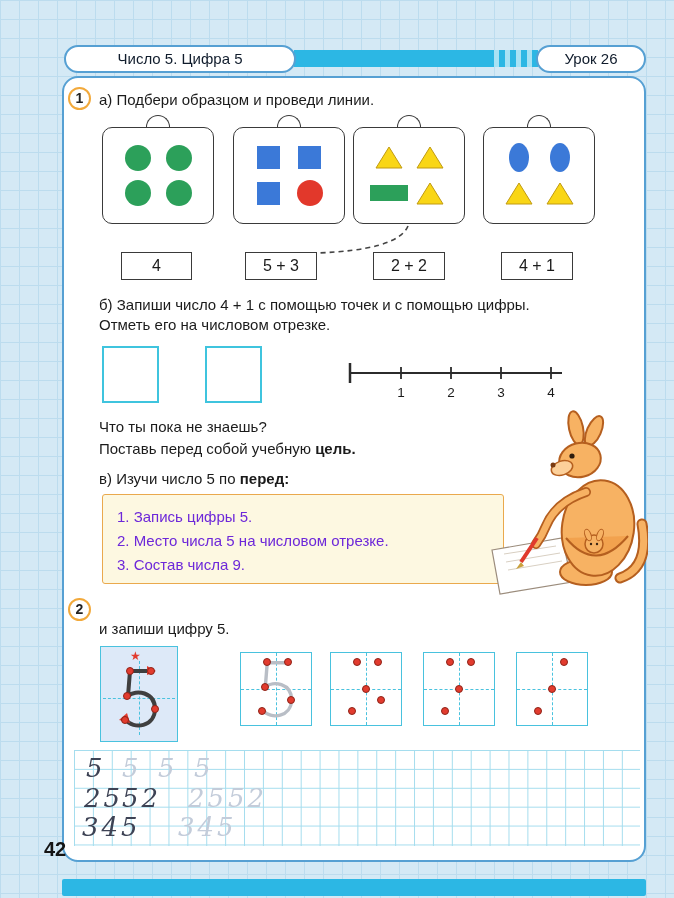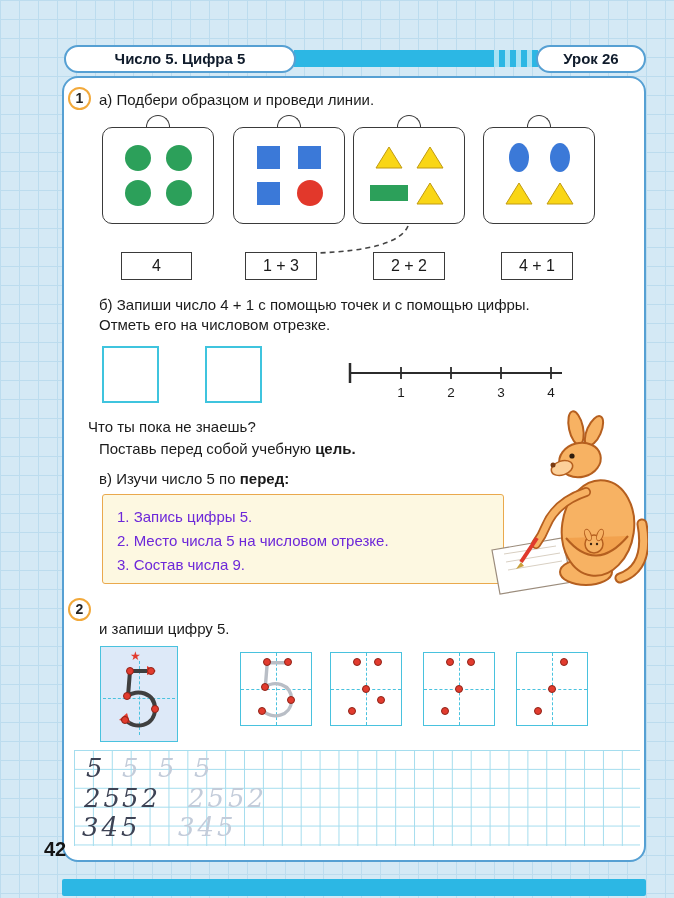--- a/index.html
+++ b/index.html
@@ -11,21 +11,21 @@
     background-size:19px 19px;}
   .abs{position:absolute}
   .txt{position:absolute;font-size:15px;color:#1b1b1b;z-index:3;white-space:nowrap}
   .bold{font-weight:bold}
   
   .content-frame{position:absolute;left:62px;top:76px;width:584px;height:786px;
     background:#fff;border:2px solid #56a0d3;border-radius:16px;z-index:1}
   .bottom-bar{position:absolute;left:62px;top:879px;width:584px;height:17px;background:#2cb7e4;z-index:2;border-radius:2px}
   
   .pill{position:absolute;top:45px;height:28px;background:#fff;border:2px solid #56a0d3;border-radius:15px;
-    text-align:center;line-height:24px;font-weight:bold;font-size:15px;color:#101c2c;z-index:5}
+    text-align:center;line-height:24px;font-weight:normal;font-size:15px;color:#101c2c;z-index:5}
   .header-bar{position:absolute;left:294px;top:50px;width:244px;height:17px;background:#2cb7e4;z-index:4}
   .bar-stripe{position:absolute;top:0;width:5px;height:17px;background:#a8e2f4}
   
   .task-circle{position:absolute;width:23px;height:23px;border:2px solid #f2a93b;border-radius:50%;
     text-align:center;line-height:19px;font-weight:bold;font-size:14px;color:#222;background:#fff;z-index:4}
   
   .card{position:absolute;top:127px;width:112px;height:97px;background:#fff;border:1.6px solid #3a3a3a;border-radius:10px;z-index:3}
   .hook{position:absolute;left:50%;top:-13px;transform:translateX(-50%);width:24px;height:13px;
     border:1.7px solid #3a3a3a;border-bottom:none;border-radius:12px 12px 0 0;background:transparent}
   .card-shapes{display:grid;grid-template-columns:1fr 1fr;grid-template-rows:1fr 1fr;place-items:center;
@@ -140,21 +140,21 @@
           <polygon points="15,2 28,23 2,23" fill="#f9d616" stroke="#c09a12" stroke-width="1"></polygon>
         </svg>
       </div>
   </div>
 
   <svg class="connector" width="674" height="300">
     <path d="M408,226 C401,243 368,251 318,253" fill="none" stroke="#444" stroke-width="1.6" stroke-dasharray="5,4"></path>
   </svg>
 
   <div class="ansbox" style="left:121px;width:71px">4</div>
-  <div class="ansbox" style="left:245px;width:72px">1 + 3</div>
+  <div class="ansbox" style="left:245px;width:72px">5 + 3</div>
   <div class="ansbox" style="left:373px;width:72px">2 + 2</div>
   <div class="ansbox" style="left:501px;width:72px">4 + 1</div>
 
   <div class="txt" style="left:99px;top:296px">б) Запиши число 4 + 1 с помощью точек и с помощью цифры.</div>
   <div class="txt" style="left:99px;top:316px">Отметь его на числовом отрезке.</div>
 
   <div class="dotsq" style="left:102px"></div>
   <div class="dotsq" style="left:205px"></div>
 
   <svg class="numline abs" style="left:344px;top:356px;z-index:3" width="224" height="46">
@@ -163,21 +163,21 @@
     <line x1="57" y1="11" x2="57" y2="23" stroke="#2b2b2b" stroke-width="1.8"></line>
     <line x1="107" y1="11" x2="107" y2="23" stroke="#2b2b2b" stroke-width="1.8"></line>
     <line x1="157" y1="11" x2="157" y2="23" stroke="#2b2b2b" stroke-width="1.8"></line>
     <line x1="207" y1="11" x2="207" y2="23" stroke="#2b2b2b" stroke-width="1.8"></line>
     <text x="57" y="41" text-anchor="middle">1</text>
     <text x="107" y="41" text-anchor="middle">2</text>
     <text x="157" y="41" text-anchor="middle">3</text>
     <text x="207" y="41" text-anchor="middle">4</text>
   </svg>
 
-  <div class="txt" style="left:88px;top:418px">Что ты пока не знаешь?</div>
+  <div class="txt" style="left:99px;top:418px">Что ты пока не знаешь?</div>
   <div class="txt" style="left:99px;top:440px">
     <span>Поставь перед собой учебную </span><span class="bold">цель.</span>
   </div>
   <div class="txt" style="left:99px;top:470px">
     <span>в) Изучи число 5 по </span><span class="bold">перед:</span>
   </div>
 
   <div class="plan-box">
     <div class="plan-item">1. Запись цифры 5.</div>
     <div class="plan-item">2. Место числа 5 на числовом отрезке.</div>

